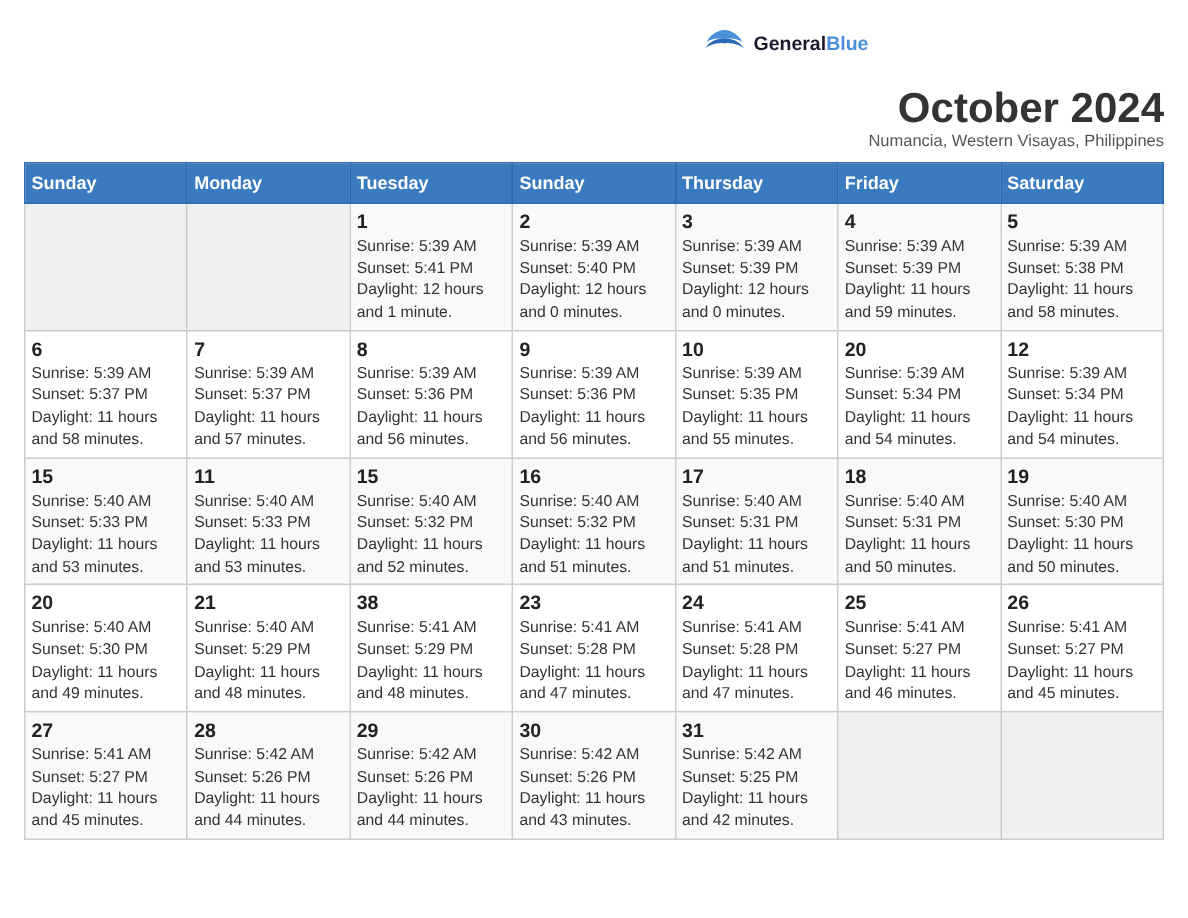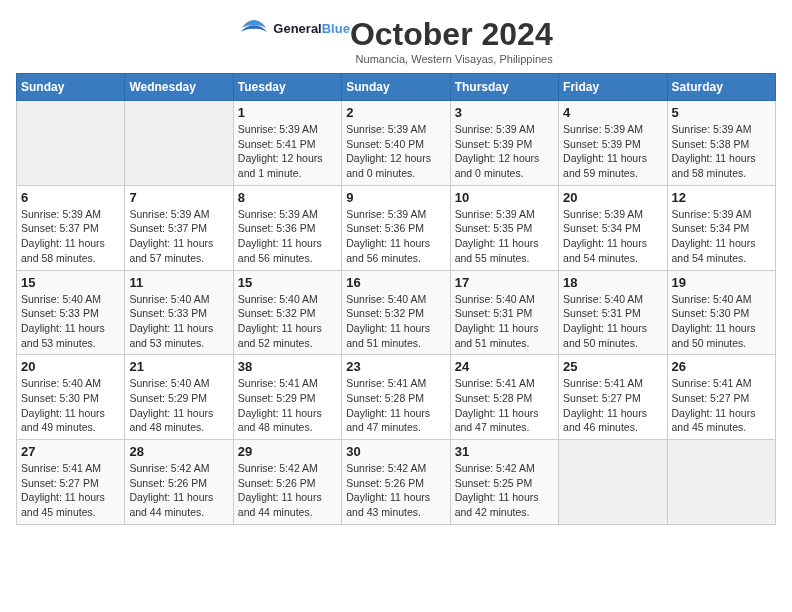--- a/index.html
+++ b/index.html
@@ -5,40 +5,41 @@
     * { box-sizing: border-box; margin: 0; padding: 0; }
     body {
       font-family: Arial, sans-serif;
       background: #fff;
       width: 792px;
       min-height: 612px;
       padding: 16px;
     }
     .header {
       display: flex;
-      justify-content: center;
+      justify-content: flex-end;
       align-items: flex-start;
       margin-bottom: 8px;
     }
     .logo {
       display: flex;
       align-items: center;
       gap: 4px;
     }
     .logo-bird {
       width: 30px;
       height: 24px;
     }
     .title-block {
       text-align: right;
     }
     .month-title {
-      font-size: 32px;
+      font-size: 28px;
       font-weight: bold;
       color: #333;
+      margin-top: 40px;
     }
     .subtitle {
       font-size: 11px;
       color: #555;
     }
     .calendar {
       width: 100%;
       border-collapse: collapse;
       font-size: 11px;
       border-radius: 32px;
@@ -95,21 +96,21 @@
   <div class="title-block">
     <div class="month-title">October 2024</div>
     <div class="subtitle">Numancia, Western Visayas, Philippines</div>
   </div>
 </div>
 
 <table class="calendar">
   <thead>
     <tr>
     <th>Sunday</th>
-        <th>Wednesday</th>
+        <th>Monday</th>
         <th>Tuesday</th>
         <th>Sunday</th>
         <th>Thursday</th>
         <th>Friday</th>
         <th>Saturday</th>
       </tr>
   </thead>
   <tbody id="calendar-body">
   <tr>
         <td class="empty-cell"></td>

